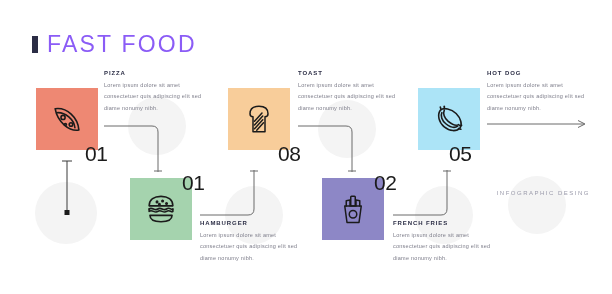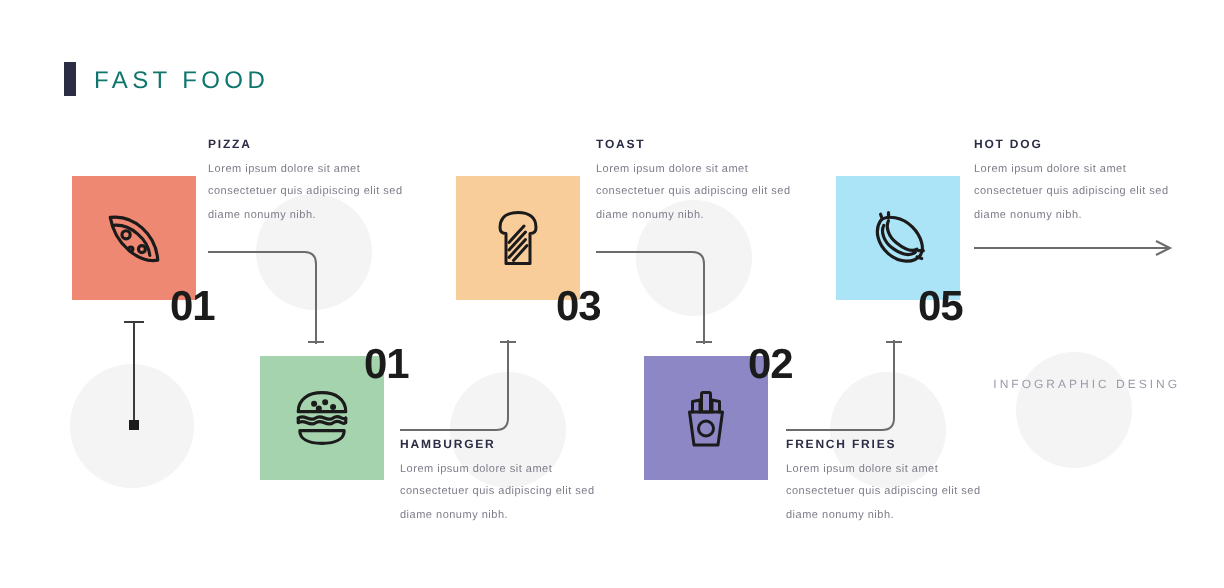--- a/index.html
+++ b/index.html
@@ -10,31 +10,31 @@
   }
   .canvas{position:absolute;inset:0;}
 
   
   .deco{position:absolute;border-radius:50%;background:#f4f4f4;}
 
   
   .title-row{position:absolute;left:32px;top:31px;display:flex;align-items:center;gap:9px;}
   .title-mark{width:6px;height:17px;background:#2b2d45;}
   .title-text{
-    font-size:12px;letter-spacing:2.2px;color:#0f766e;font-weight:400;
+    font-size:23px;letter-spacing:2.2px;color:#8b5cf6;font-weight:400;
     white-space:nowrap;
   }
 
   
   .tile{position:absolute;width:62px;height:62px;display:flex;align-items:center;justify-content:center;}
   .tile svg{display:block;}
 
   
   .num{
-    position:absolute;font-size:21px;font-weight:bold;color:#1b1b1b;
+    position:absolute;font-size:21px;font-weight:normal;color:#1b1b1b;
     letter-spacing:-0.5px;line-height:1;
   }
 
   
   .tblock{position:absolute;width:98px;}
   .tblock .hd{
     font-size:6px;font-weight:bold;letter-spacing:0.9px;color:#2b2d45;
     margin:0 0 4px 0;
   }
   .tblock .bd{
@@ -130,21 +130,21 @@
     <span>
       <svg width="36" height="36" viewBox="0 0 48 48" fill="none" stroke="#1b1b1b" stroke-width="2" stroke-linecap="round" stroke-linejoin="round">
         <path d="M12 17 C12 10 17 7 24 7 C31 7 36 10 36 17 C36 20 34 21 32 21 L32 41 L16 41 L16 21 C14 21 12 20 12 17 Z"></path>
         <path d="M18 37 L29 25"></path>
         <path d="M18 32 L29 20"></path>
         <path d="M18 27 L28 16"></path>
         <path d="M21 39 L30 29"></path>
       </svg>
     </span>
   </div>
-  <div class="num" style="left:278px;top:143px;">03</div>
+  <div class="num" style="left:278px;top:143px;">08</div>
   <div class="tblock" style="left:298px;top:70px;">
     <p class="hd">TOAST</p>
     <p class="bd">Lorem ipsum dolore sit amet consectetuer quis adipiscing elit sed diame nonumy nibh.</p>
   </div>
 
   <div class="tile" style="left:322px;top:178px;background:#8d87c6;">
     <span>
       <svg width="36" height="36" viewBox="0 0 48 48" fill="none" stroke="#1b1b1b" stroke-width="2" stroke-linecap="round" stroke-linejoin="round">
         <path d="M13 20 L35 20 L32 42 L16 42 Z"></path>
         <rect x="21" y="7" width="6" height="13" rx="1"></rect>
@@ -166,21 +166,21 @@
         <path d="M13 13 C9 19 11 28 18 34 C25 40 34 40 38 35 C41 31 39 23 33 17 C27 11 17 9 13 13 Z"></path>
         <path d="M15 16 C13 20 15 26 20 30 C25 34 31 36 35 33"></path>
         <path d="M18 13 C16 17 18 23 23 27 C28 31 33 33 36 31"></path>
         <path d="M14 12 L13 9"></path>
         <path d="M18 11 L18 8"></path>
         <path d="M36 36 L39 37"></path>
         <path d="M37 32 L40 32"></path>
       </svg>
     </span>
   </div>
-  <div class="num" style="left:459px;top:143px;">05</div>
+  <div class="num" style="left:449px;top:143px;">05</div>
   <div class="tblock" style="left:487px;top:70px;">
     <p class="hd">HOT DOG</p>
     <p class="bd">Lorem ipsum dolore sit amet consectetuer quis adipiscing elit sed diame nonumy nibh.</p>
   </div>
 
   <div class="footer">INFOGRAPHIC DESING</div>
 
 </div>
 
 </body></html>

